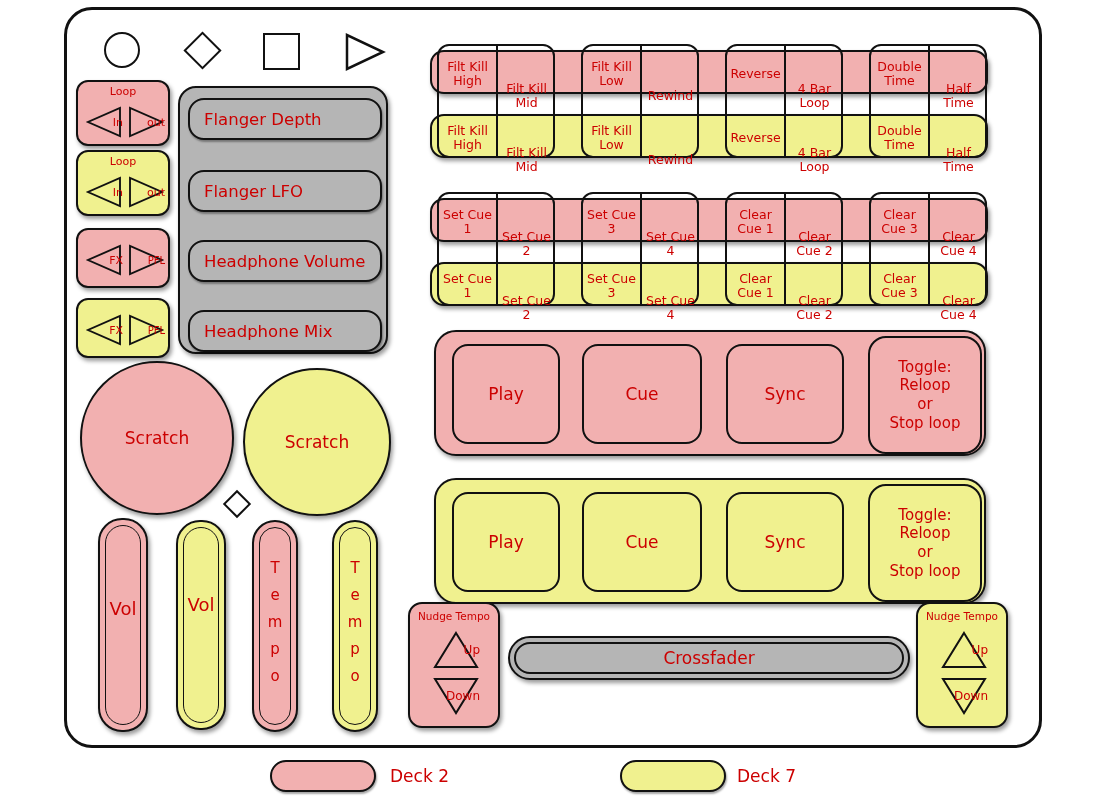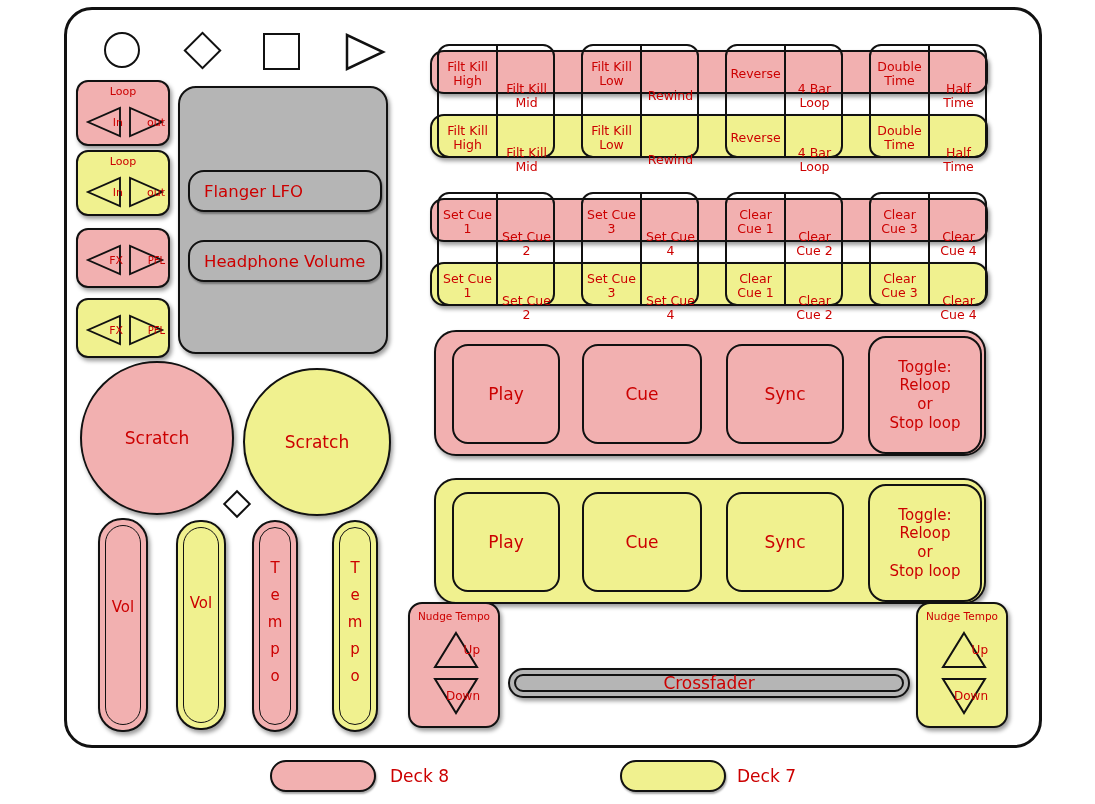--- a/index.html
+++ b/index.html
@@ -38,21 +38,21 @@
 
   
   .wheel { border-radius:50%; border:2.5px solid #111;
            display:flex; align-items:center; justify-content:center;
            font-size:17px; color:var(--label); }
 
   
   .slider { border:2px solid #111; border-radius:24px; }
   .slider .track { position:absolute; inset:5px; border:1.5px solid #111; border-radius:19px; }
   .slider .hlabel { position:absolute; left:0; width:100%; text-align:center;
-                    font-size:15px; color:var(--label); }
+                    font-size:18px; color:var(--label); }
   .slider.vtext { display:flex; align-items:center; justify-content:center; }
   .slider.vtext .vlabel { writing-mode:vertical-rl; text-orientation:upright;
                           letter-spacing:9px; font-size:15px; color:var(--label);
                           position:relative; }
 
   
   .strip { border:2px solid #111; border-radius:14px; }
   .grid-group { width:118px; height:114px; border:2.5px solid #111; border-radius:12px; }
   .grid-group .vdiv { position:absolute; left:57px; top:0; width:2px; height:100%; background:#111; }
   .cell { position:absolute; width:57px; display:flex; align-items:center; justify-content:center;
@@ -154,25 +154,31 @@
   </div>
   <div class="tri-btn" style="left:49px;top:14px;width:38px;height:32px">
     <svg viewBox="0 0 40 34">
         <polygon points="3,2 3,32 37,17" fill="none" stroke="#111" stroke-width="2"></polygon>
       </svg>
     <span style="font-size:10px">PFL</span>
   </div>
 </div>
 
 <div class="abs gray-panel shadow" style="left:178px;top:86px;width:210px;height:268px">
+  <div class="gray-btn shadow-s" style="top:10px">
+      <span>Flanger Depth</span>
+    </div>
   <div class="gray-btn shadow-s" style="top:152px">
       <span>Headphone Volume</span>
     </div>
   <div class="gray-btn shadow-s" style="top:82px">
       <span>Flanger LFO</span>
+    </div>
+  <div class="gray-btn shadow-s" style="top:222px">
+      <span>Headphone Mix</span>
     </div>
 </div>
 
 <div class="abs wheel d1 shadow" style="left:80px;top:361px;width:154px;height:154px">
   <span>Scratch</span>
 </div>
 <div class="abs wheel d2 shadow" style="left:243px;top:368px;width:148px;height:148px">
   <span>Scratch</span>
 </div>
 <div class="abs shape diamond" style="left:227px;top:494px;width:20px;height:20px;border-width:2px"></div>
@@ -379,21 +385,21 @@
     <span style="font-size:12px">Up</span>
   </div>
   <div class="tri-btn" style="left:22px;top:72px;width:48px;height:40px">
     <svg viewBox="0 0 48 40">
         <polygon points="3,3 45,3 24,37" fill="none" stroke="#111" stroke-width="2"></polygon>
       </svg>
     <span style="font-size:12px">Down</span>
   </div>
 </div>
 
-<div class="abs crossfader shadow" style="left:508px;top:668px;width:402px;height:30px">
+<div class="abs crossfader shadow" style="left:508px;top:636px;width:402px;height:44px">
   <div class="track"></div>
   <span>Crossfader</span>
 </div>
 
 <div class="abs legend-pill d1 shadow-s" style="left:270px;top:760px"></div>
-<div class="abs legend-label" style="left:390px;top:760px">Deck 8</div>
+<div class="abs legend-label" style="left:390px;top:760px">Deck 2</div>
 <div class="abs legend-pill d2 shadow-s" style="left:620px;top:760px"></div>
 <div class="abs legend-label" style="left:737px;top:760px">Deck 7</div>
 
 </body></html>

